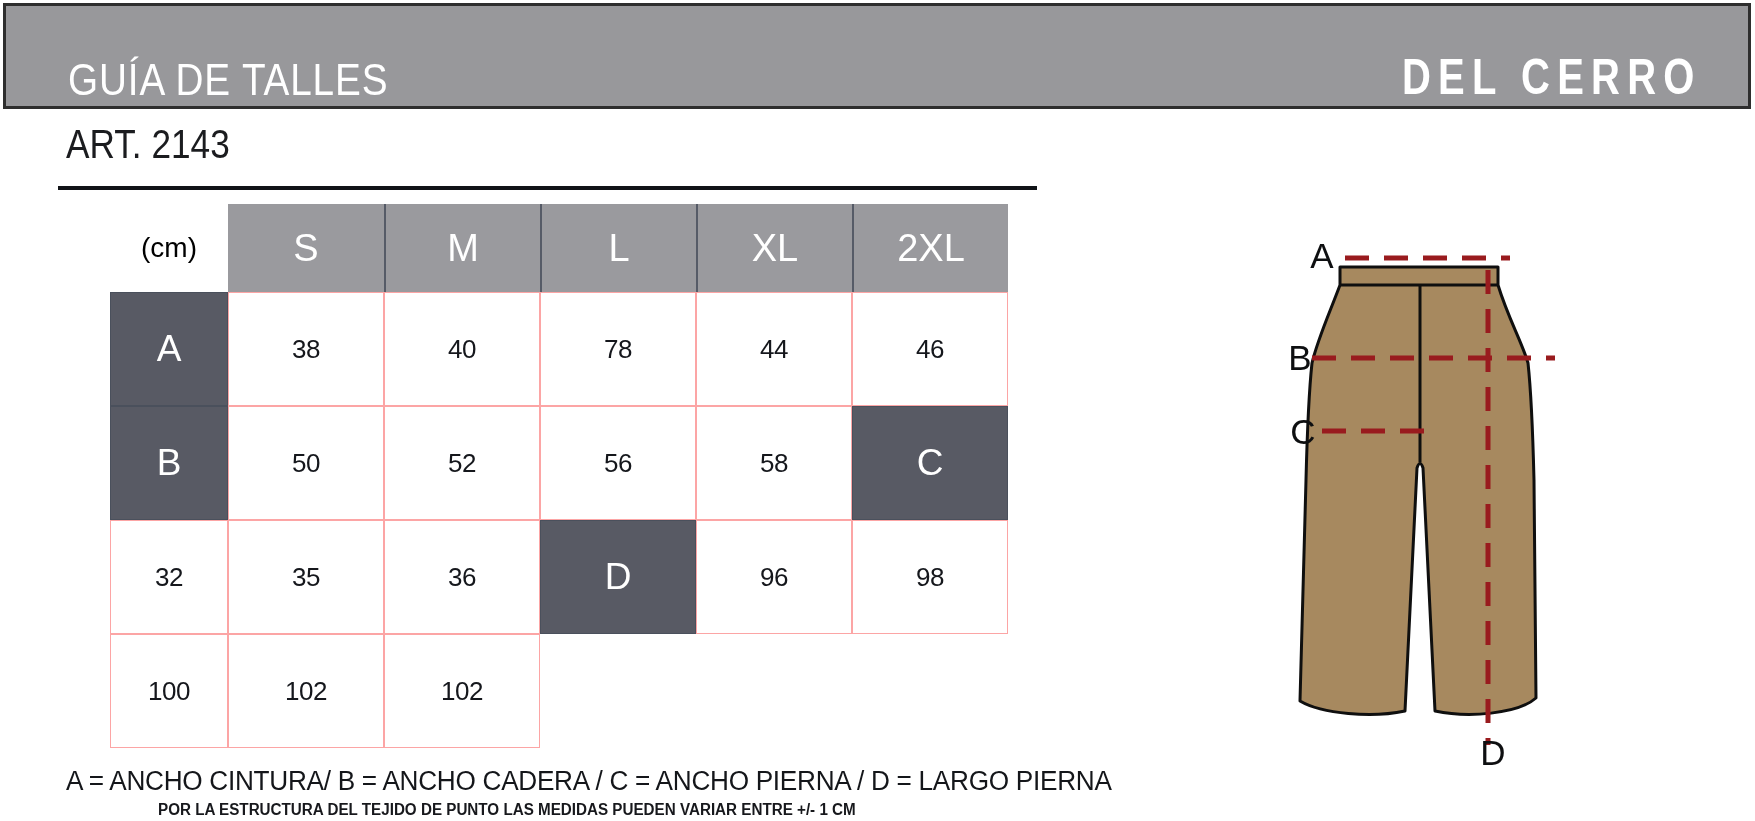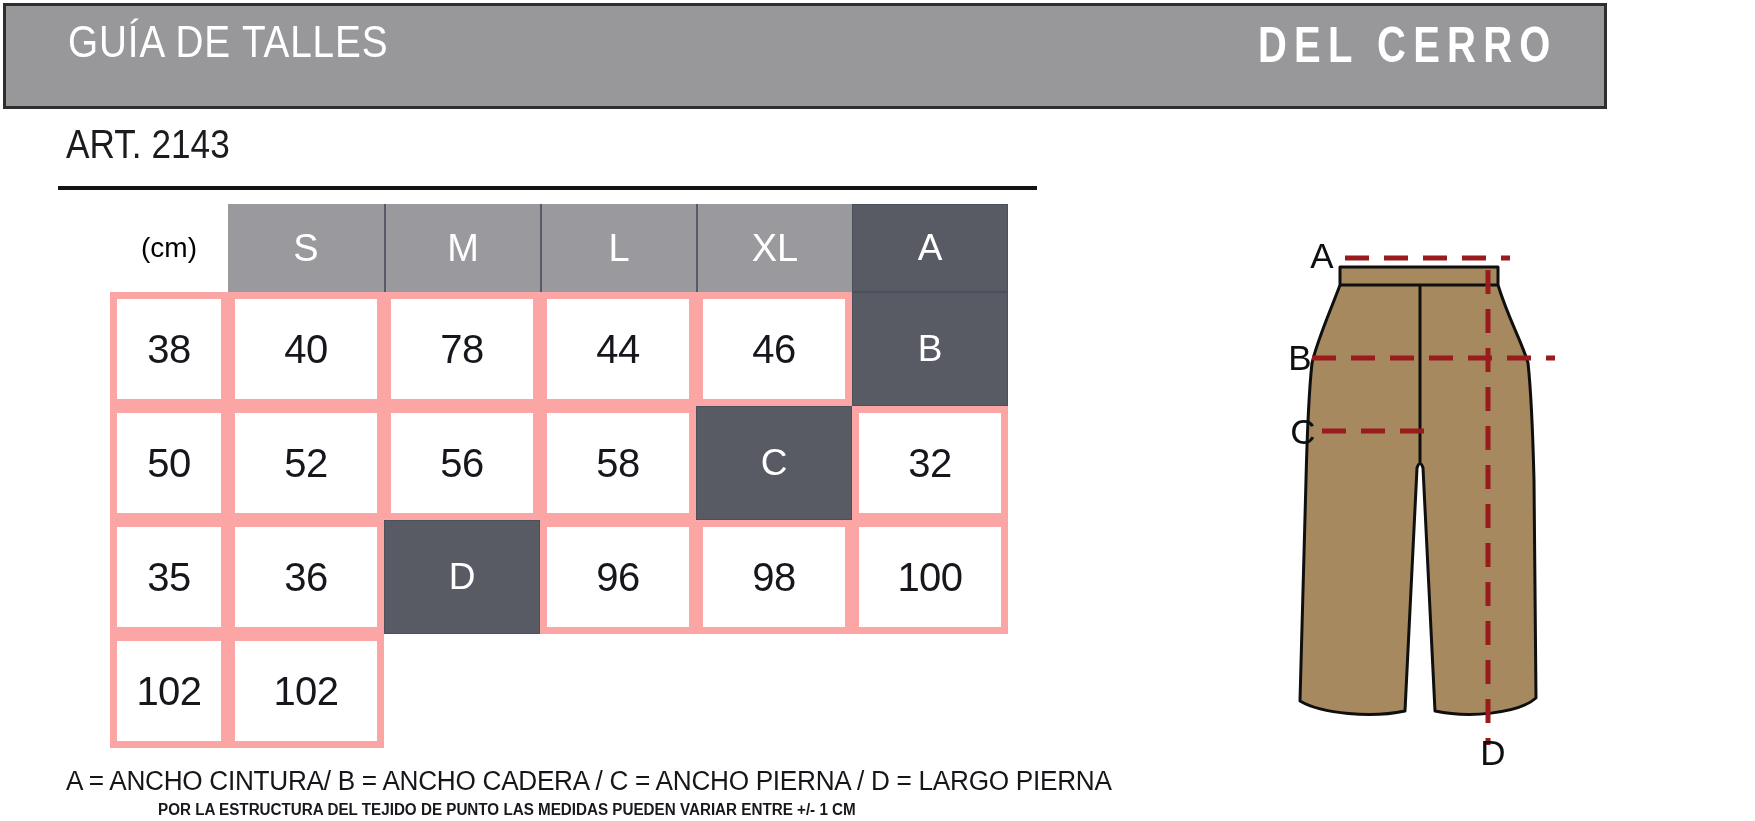--- a/index.html
+++ b/index.html
@@ -1,23 +1,23 @@
 <!DOCTYPE html>
 <html><head>
 <meta charset="utf-8">
 <style>
   * { margin:0; padding:0; box-sizing:border-box; }
   html,body { width:1755px; height:821px; background:#ffffff; font-family:"Liberation Sans", sans-serif; }
   body { position:relative; overflow:hidden; }
 
   
   .banner {
-    position:absolute; left:3px; top:3px; width:1604px; height:106px;
+    position:absolute; left:3px; top:3px; width:1748px; height:106px;
     background:#98989B; border:3px solid #2e2e2e;
-    display:flex; align-items:flex-start; justify-content:space-between;
+    display:flex; align-items:flex-end; justify-content:space-between;
     padding:10px 46px 0 62px;
   }
   .banner-title {
     color:#ffffff; font-size:45px; letter-spacing:1px;
     transform:scaleX(0.86); transform-origin:left center; white-space:nowrap;
   }
   .banner-brand {
     color:#ffffff; font-size:50px; font-weight:700; letter-spacing:9px;
     transform:scaleX(0.80); transform-origin:right center; white-space:nowrap;
   }
@@ -43,22 +43,22 @@
   .col-head {
     background:#9A9A9E; color:#ffffff; font-size:38px;
     border-left:2px solid #565B67;
   }
   .col-head.first { border-left:none; }
   .row-head {
     background:#585A64; color:#ffffff; font-size:37px;
     border:1px solid #4A505C;
   }
   .value-cell {
-    background:#ffffff; color:#15171c; font-size:40px;
-    border:7px solid #fca5a5; letter-spacing:-0.5px;
+    background:#ffffff; color:#15171c; font-size:26px;
+    border:1px solid #fca5a5; letter-spacing:-0.5px;
   }
 
   
   .legend-line {
     position:absolute; left:66px; top:766px; font-size:27px; color:#14161a;
     letter-spacing:-0.3px; white-space:nowrap; transform:scaleX(0.97); transform-origin:left top;
   }
   .disclaimer-line {
     position:absolute; left:158px; top:801px; font-size:16px; font-weight:700; color:#17181c;
     white-space:nowrap; transform:scaleX(0.95); transform-origin:left top;
@@ -81,20 +81,21 @@
 <div class="article-title">ART. 2143</div>
 <div class="article-rule"></div>
 
 <div class="size-table">
 
   <div class="cell unit-cell">(cm)</div>
   <div class="cell col-head first">S</div>
   <div class="cell col-head">M</div>
   <div class="cell col-head">L</div>
   <div class="cell col-head">XL</div>
+  <div class="cell col-head">2XL</div>
 
   <div class="cell row-head">A</div>
   <div class="cell value-cell">38</div>
   <div class="cell value-cell">40</div>
   <div class="cell value-cell">78</div>
   <div class="cell value-cell">44</div>
   <div class="cell value-cell">46</div>
 
   <div class="cell row-head">B</div>
   <div class="cell value-cell">50</div>

